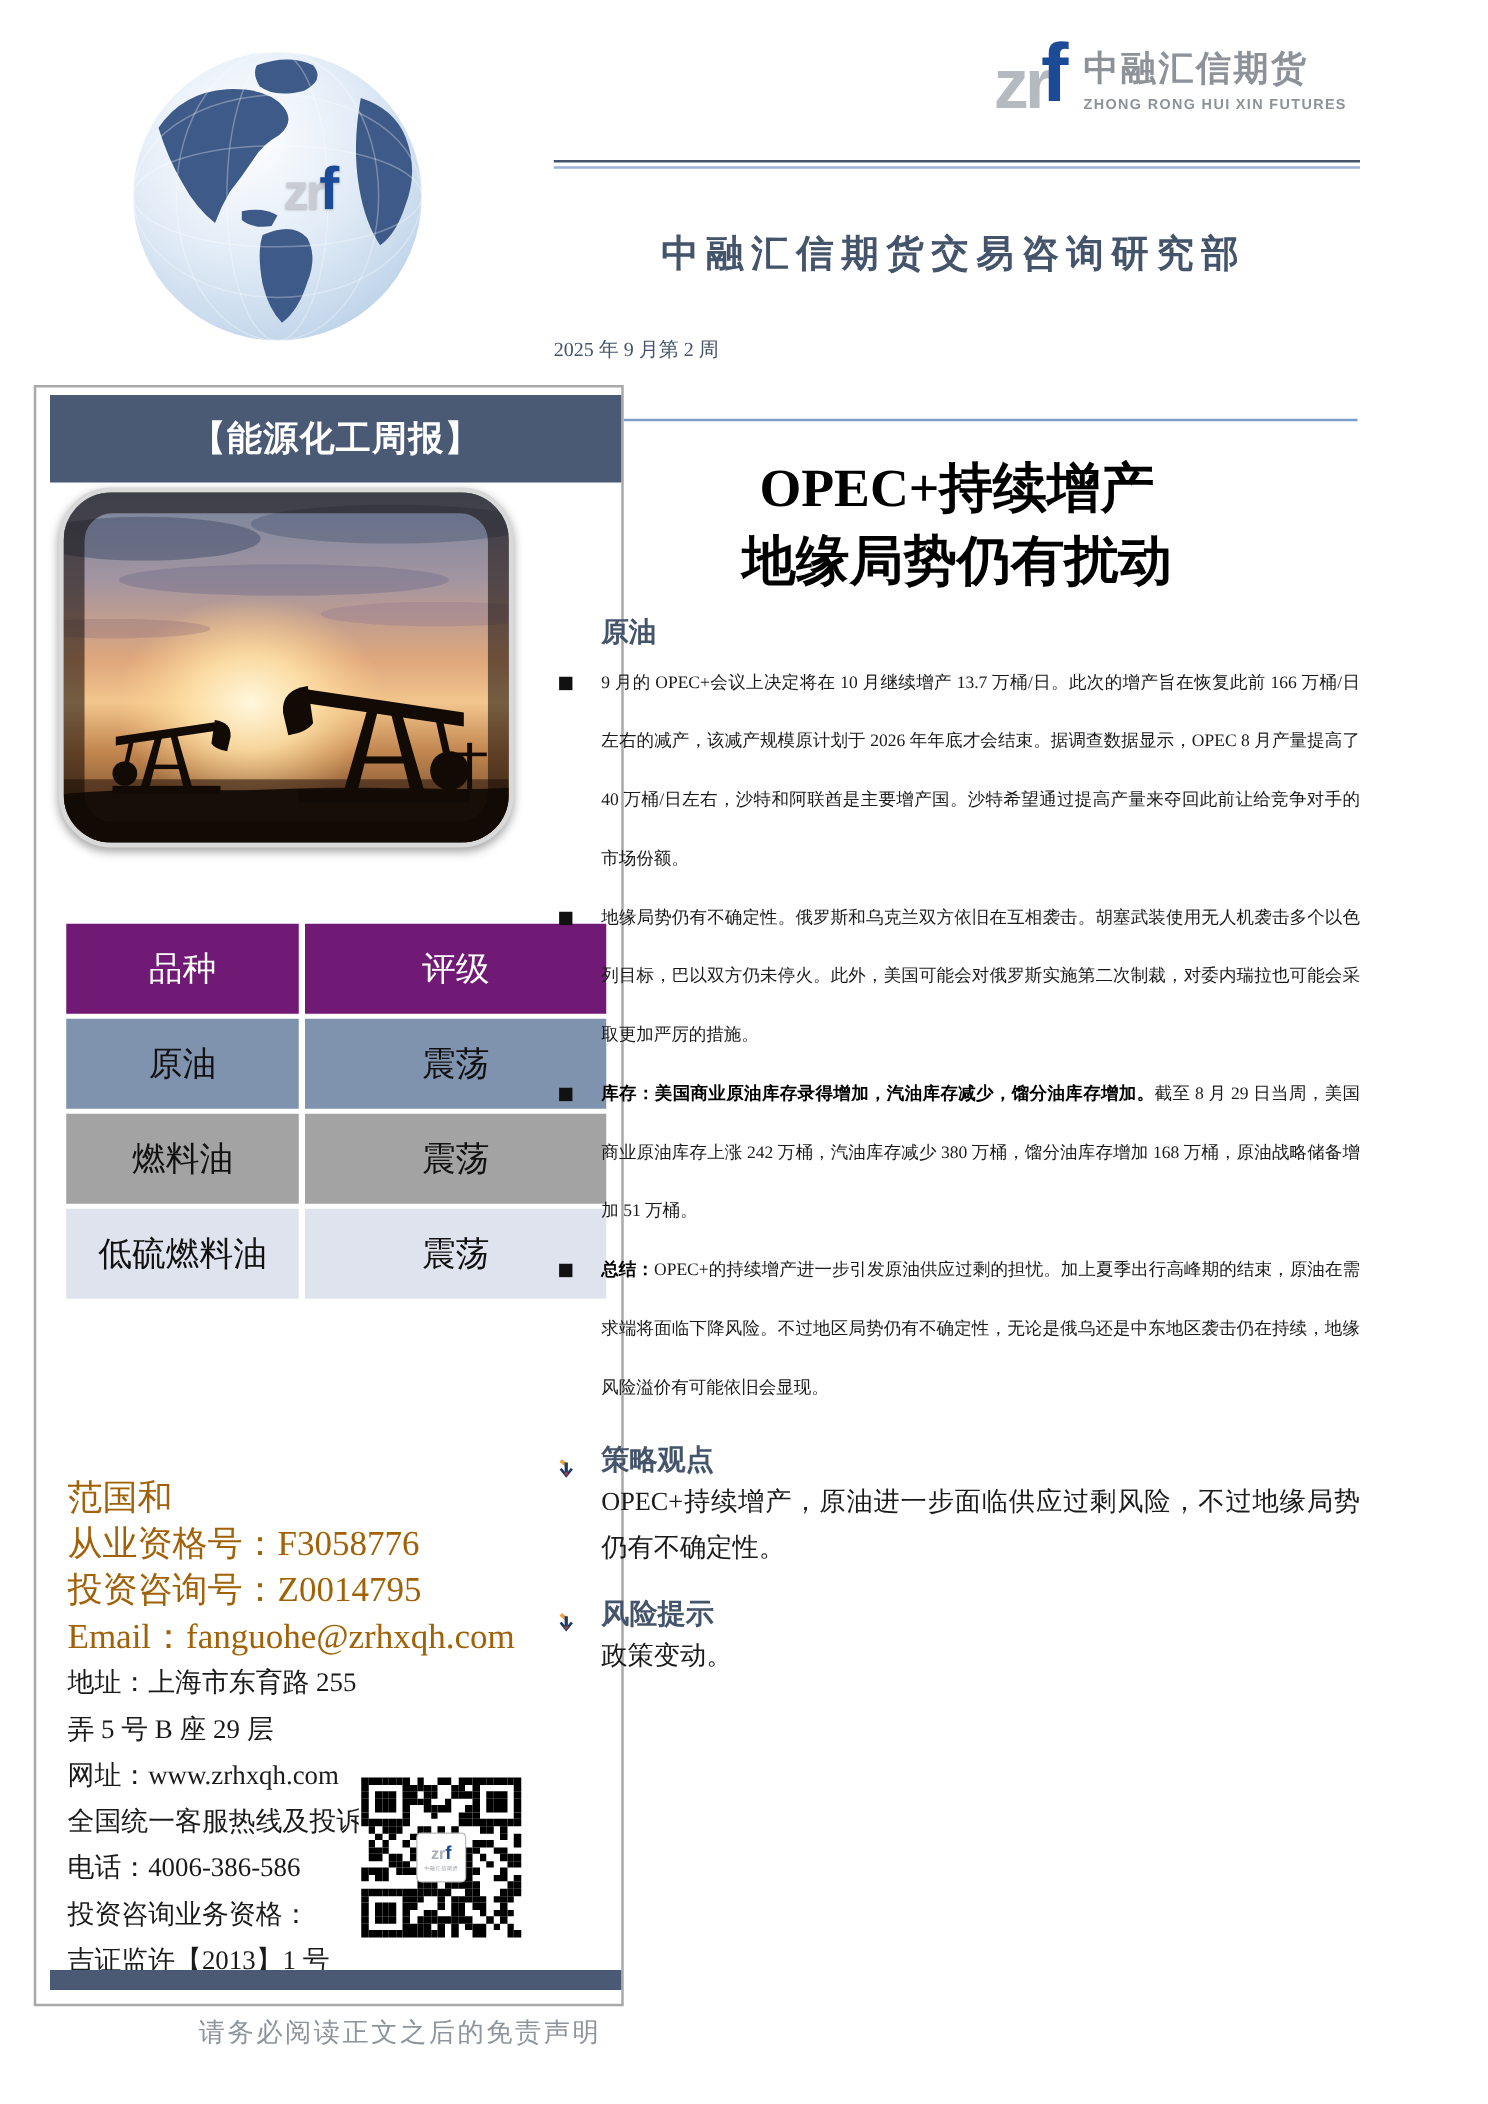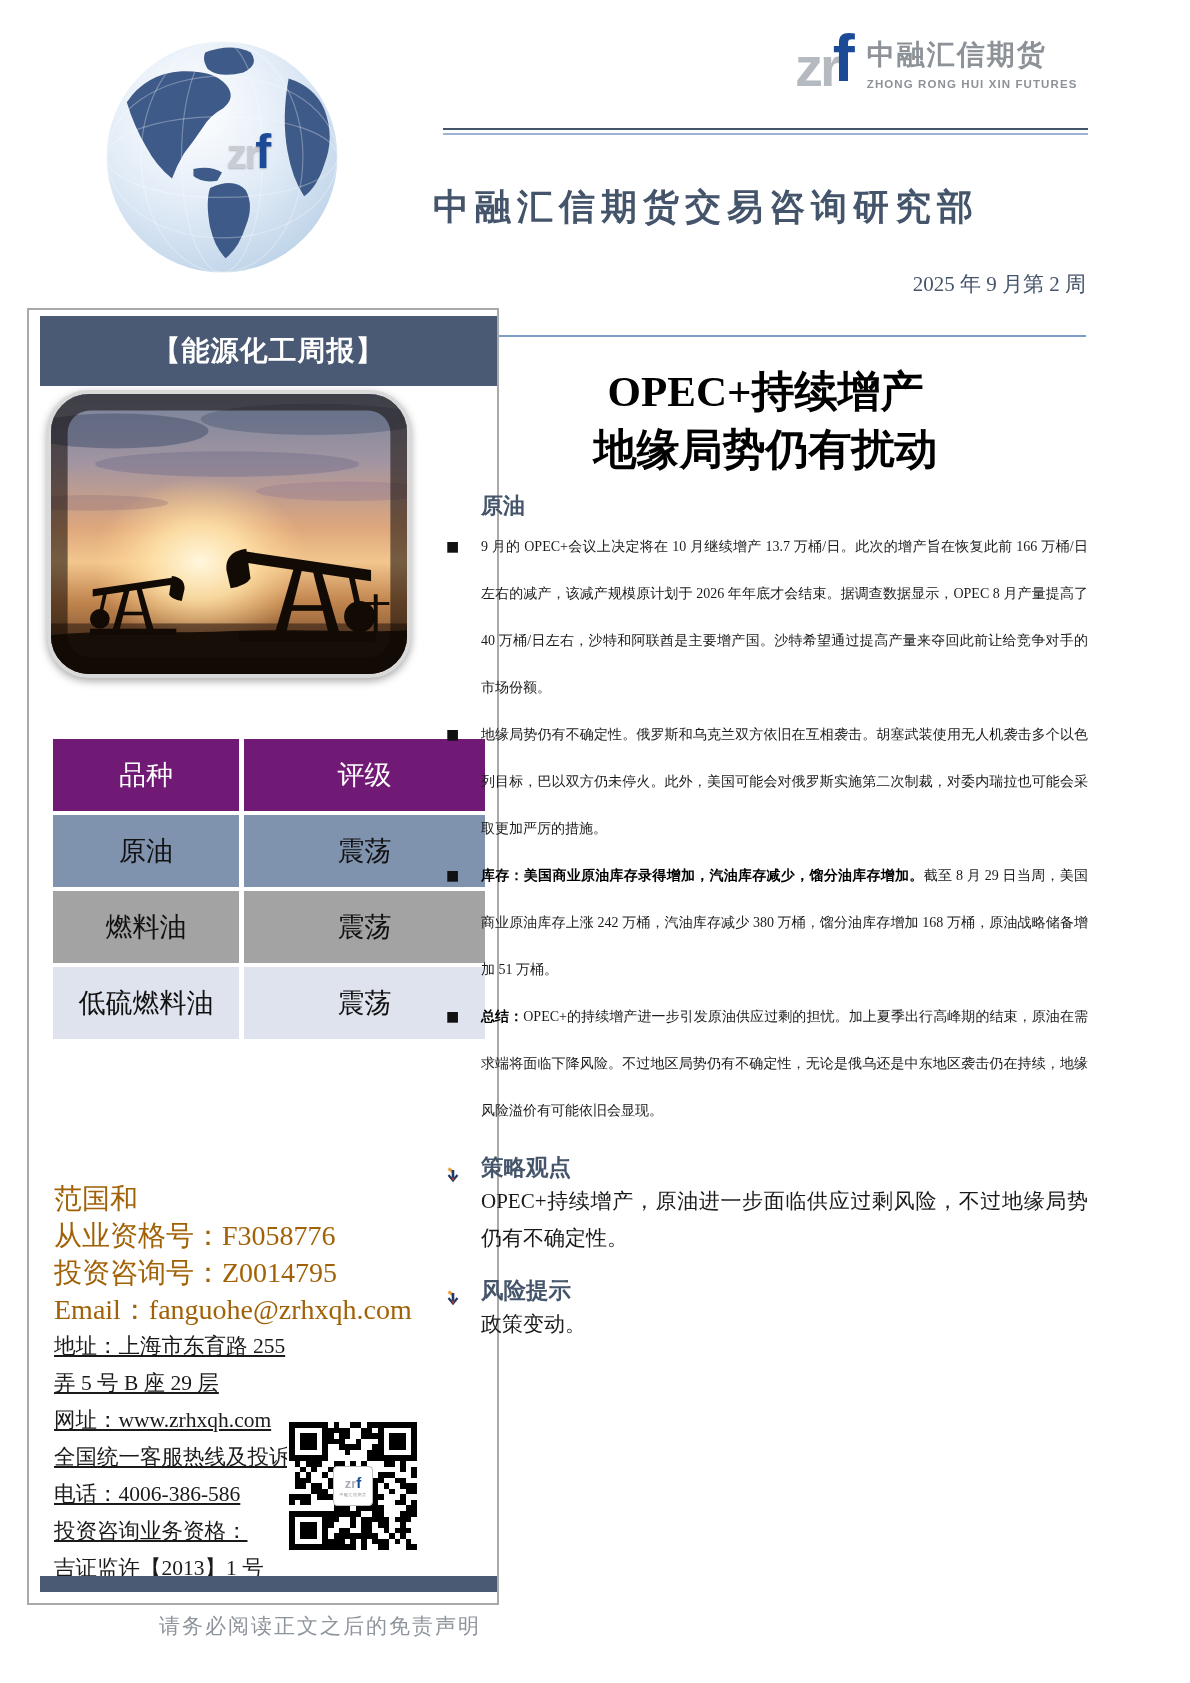--- a/index.html
+++ b/index.html
@@ -20,24 +20,24 @@
   .globe { position:absolute; left:103px; top:38px; width:238px; height:238px; }
   .globe svg { width:100%; height:100%; }
   .globe-mark { position:absolute; left:52%; top:38%; font-family:"Liberation Sans","DejaVu Sans",sans-serif;
                 font-weight:700; line-height:1; text-shadow:0 1px 2px rgba(0,0,0,.25); }
   .globe-mark .zr { font-size:40px; color:#c9ccd2; letter-spacing:-2px; }
   .globe-mark .f  { font-size:48px; color:#1b4a97; margin-left:-3px; }
 
   
   .rule-dark  { position:absolute; left:443px; top:128px; width:645px; height:2px; background:#44546a; }
   .rule-light { position:absolute; left:443px; top:133px; width:645px; height:2px; background:#9db3d6; }
-  .dept-title { position:absolute; left:433px; top:183px; width:660px; 
-                font-size:36px; font-weight:600; color:#44546a; letter-spacing:6px; }
-  .week { position:absolute; left:443px; top:270px; width:643px; text-align:right;
-          font-size:21px; color:#44546a; }
+  .dept-title { position:absolute; left:433px; top:183px; width:660px; text-align:center;
+                font-size:30px; font-weight:600; color:#44546a; letter-spacing:6px; }
+  .week { position:absolute; left:443px; top:270px; width:643px; text-align:left;
+          font-size:16px; color:#44546a; }
   .rule-blue { position:absolute; left:470px; top:335px; width:616px; height:2px; background:#7d9dc9; }
 
   
   .sidebar { position:absolute; left:27px; top:308px; width:472px; height:1297px;
              border:2px solid #a9a9a9; background:#fff; }
   .side-banner { position:absolute; left:11px; right:0; top:6px; height:70px; background:#4a5a74;
                  color:#fff; font-size:28px; font-weight:600; letter-spacing:1px;
                  display:flex; align-items:center; justify-content:center; }
   .photo { position:absolute; left:18px; top:80px; width:364px; height:288px; border-radius:42px;
            overflow:hidden; border:4px solid #d9d9d9;
@@ -48,21 +48,21 @@
   .rating-title { height:72px; background:#4a5a74; color:#fff; font-size:27px; font-weight:600;
                   display:flex; align-items:center; justify-content:center; letter-spacing:2px; }
   .rating-grid { display:grid; grid-template-columns:186px 1fr; gap:4px 5px; margin-top:4px; }
   .cell { height:72px; display:flex; align-items:center; justify-content:center; font-size:27px; }
   .cell.hd { background:#701a75; color:#fff; }
   .cell.mid { background:#8093ae; color:#111; }
   .cell.lt1 { background:#a3a3a3; color:#111; }
   .cell.lt2 { background:#dfe3ed; color:#111; }
 
   .analyst { position:absolute; left:25px; top:870px; font-size:28px; line-height:37px; color:#a16207; }
-  .contact { position:absolute; left:25px; top:1018px; width:250px; font-size:21.5px; line-height:37px; color:#1a1a1a;text-decoration:underline; }
+  .contact { position:absolute; left:25px; top:1018px; width:250px; font-size:21.5px; line-height:37px; color:#1a1a1a; }
 
   .qr { position:absolute; left:258px; top:1110px; width:132px; height:132px; background:#fff; padding:2px; }
   .qr-grid { width:128px; height:128px; display:grid;
              grid-template-columns:repeat(23,1fr); grid-template-rows:repeat(23,1fr); background:#fff; }
   .qr-grid .on { background:#000; }
   .qr-logo { position:absolute; left:50%; top:50%; transform:translate(-50%,-50%);
              width:40px; height:40px; background:#fff; border:1px solid #bbb; border-radius:4px;
              display:flex; flex-direction:column; align-items:center; justify-content:center;
              font-family:"Liberation Sans","DejaVu Sans",sans-serif; line-height:1; }
   .qr-logo .zr { font-size:13px; font-weight:700; color:#a9adb4; }

